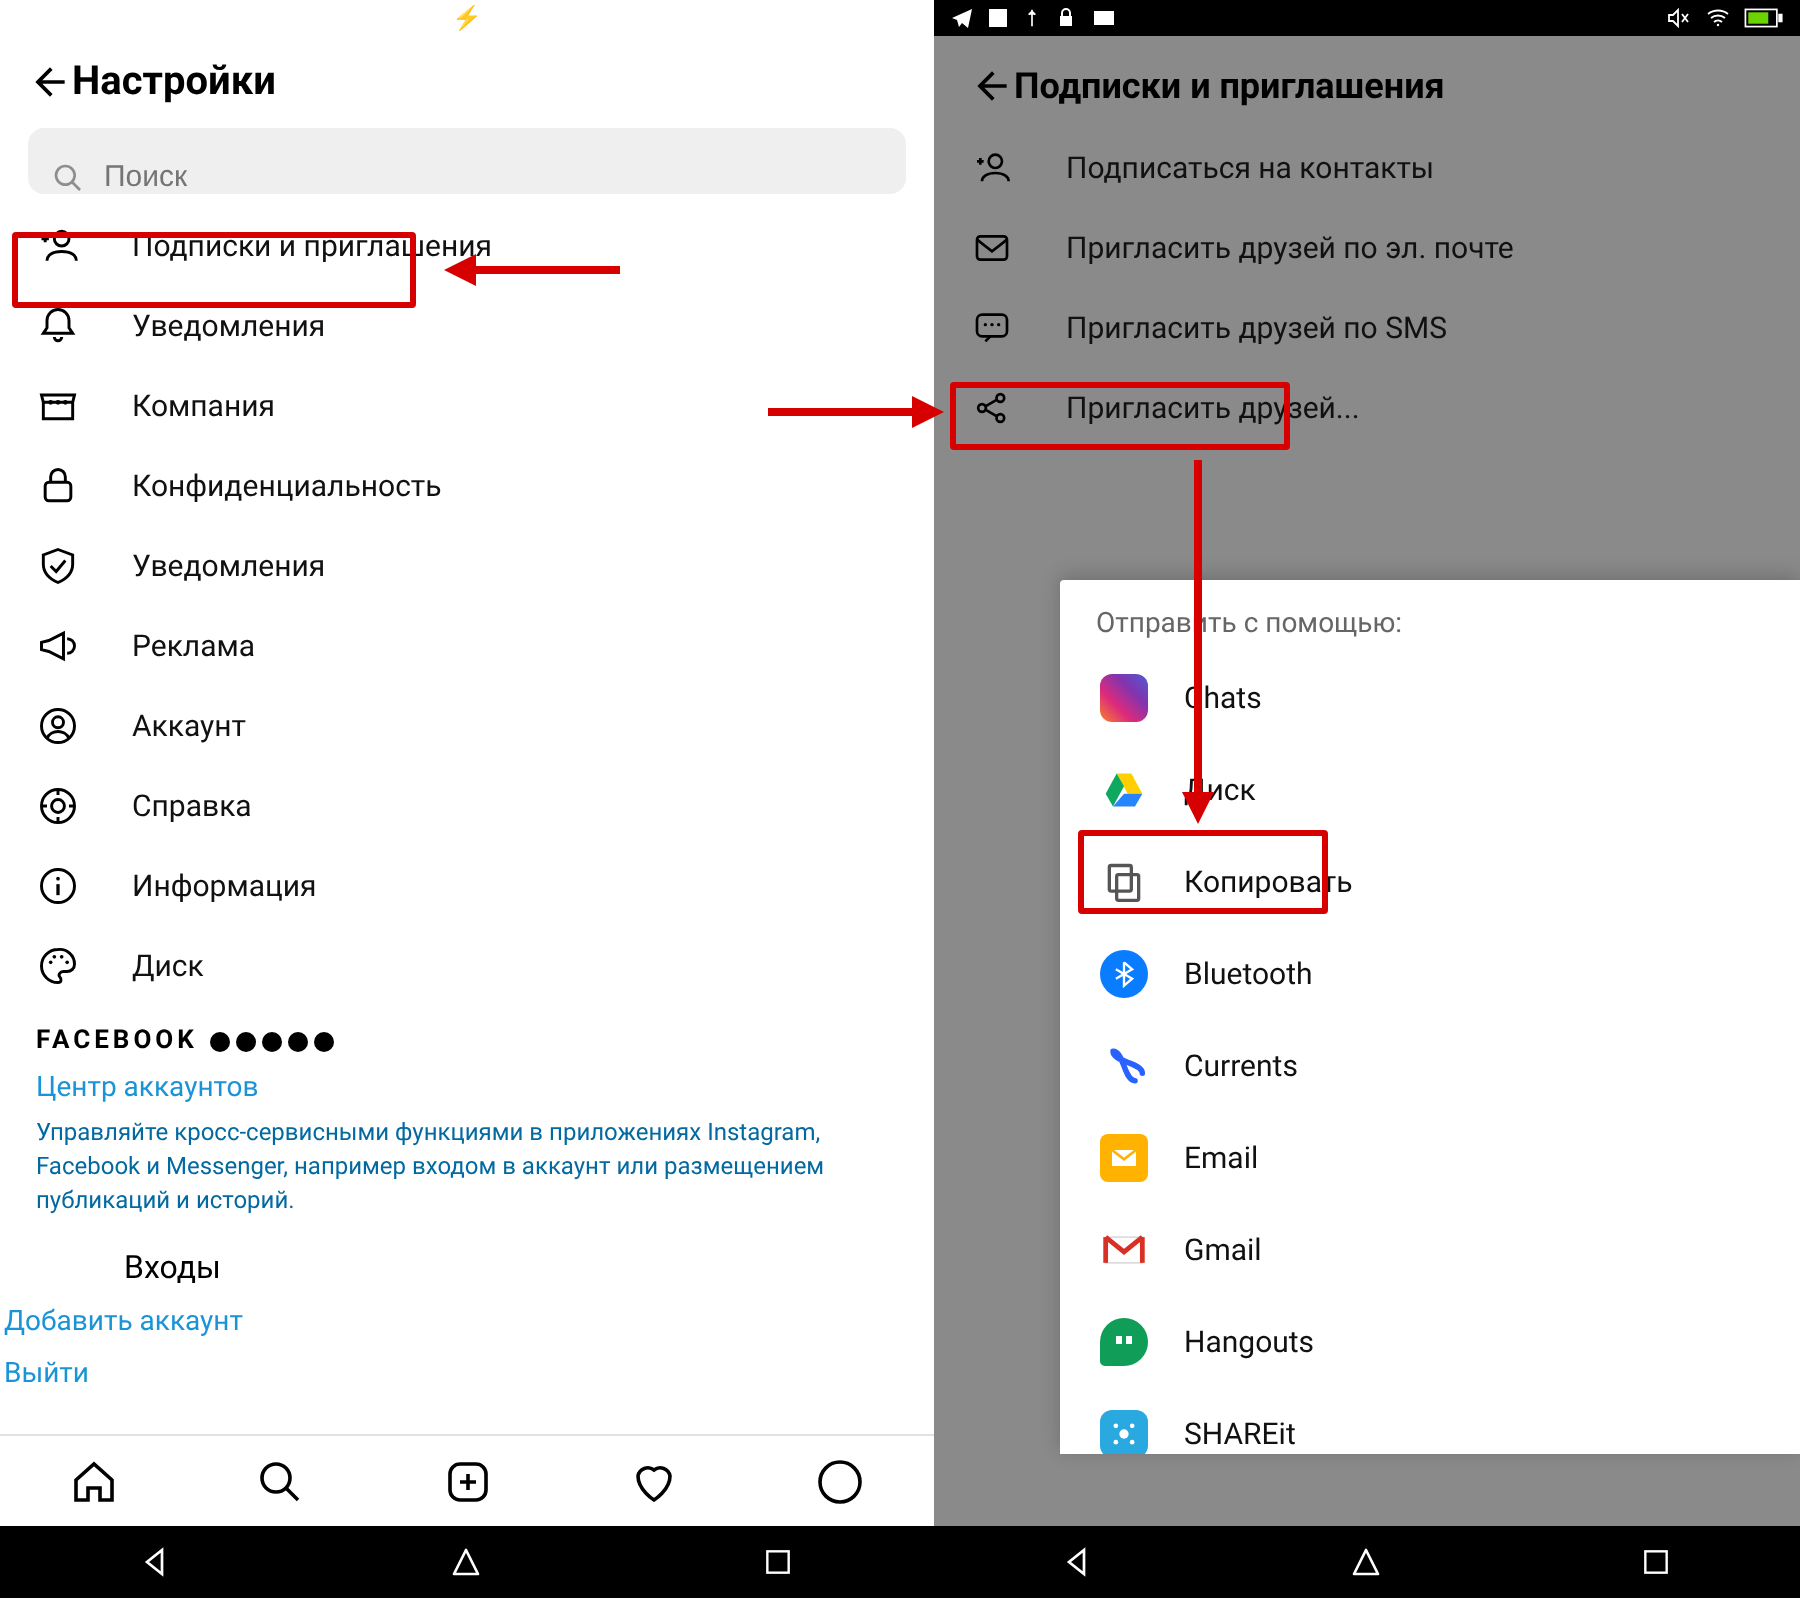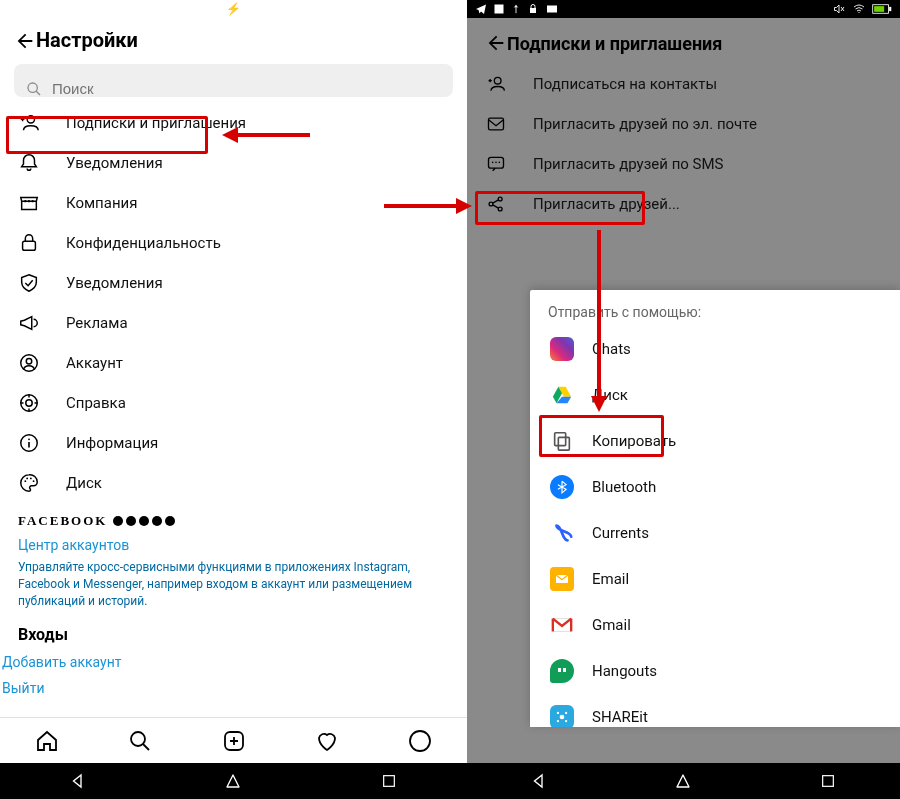--- a/index.html
+++ b/index.html
@@ -22,27 +22,27 @@
   .bolt { color:#6bd400; font-weight:bold; }
   .header { display:flex; align-items:flex-end; padding:10px 14px 8px; }
   .header.right-hdr { padding:14px 18px 10px; }
   .title { font-size:20px; font-weight:700; }
   .back-btn { display:flex; cursor:pointer; }
   .search { display:flex; align-items:flex-end; background:#efefef; border-radius:8px; margin:4px 14px 6px; height:33px; padding:0 12px; color:#8e8e8e; }
   .search input { flex:1; border:none; background:transparent; font-size:15px; color:#555; outline:none; }
   .menu { padding:0 0 4px 0; }
   .menu-item { display:flex; align-items:center; gap:26px; padding:9px 18px; font-size:15px; color:#111; cursor:pointer; }
   .menu-item .mi-icon { width:22px; height:22px; display:flex; align-items:center; justify-content:center; }
-  .section { padding:6px 18px 2px;font-family:Liberation Serif, serif; }
+  .section { padding:6px 18px 2px; }
   .fb-row { display:flex; align-items:center; gap:6px; font-weight:700; letter-spacing:2px; font-size:13px; }
   .fb-icons { display:flex; gap:3px; }
   .fb-icons span { width:10px; height:10px; border-radius:50%; background:#000; display:inline-block; }
   .link { color:#1a94d6; font-size:14px; padding:6px 18px 4px; cursor:pointer; }
   .desc { color:#0369a1; font-size:12px; line-height:1.4; padding:2px 18px 10px; }
-  .subhead { font-size:16px; font-weight:700; padding:6px 18px 4px; }
+  .subhead { font-size:16px; font-weight:400; padding:6px 18px 4px;margin-left:44px; }
   .link2 { color:#1a94d6; font-size:14px; padding:6px 2px 4px; cursor:pointer; }
   .tabbar { border-top:1px solid #e2e2e2; display:flex; justify-content:space-around; align-items:center; height:46px; background:#fff; }
   .tabbar .tab { display:flex; align-items:center; justify-content:center; flex:1; cursor:pointer; }
   .android-nav { background:#000; height:36px; display:flex; justify-content:space-around; align-items:center; }
   .android-nav .nav-btn { width:40px; display:flex; justify-content:center; cursor:pointer; }
   .android-nav svg { stroke:#fff; fill:none; }
 
   
   .right-content { position:relative; flex:1; display:flex; flex-direction:column; background:#888; }
   .right-list { }

